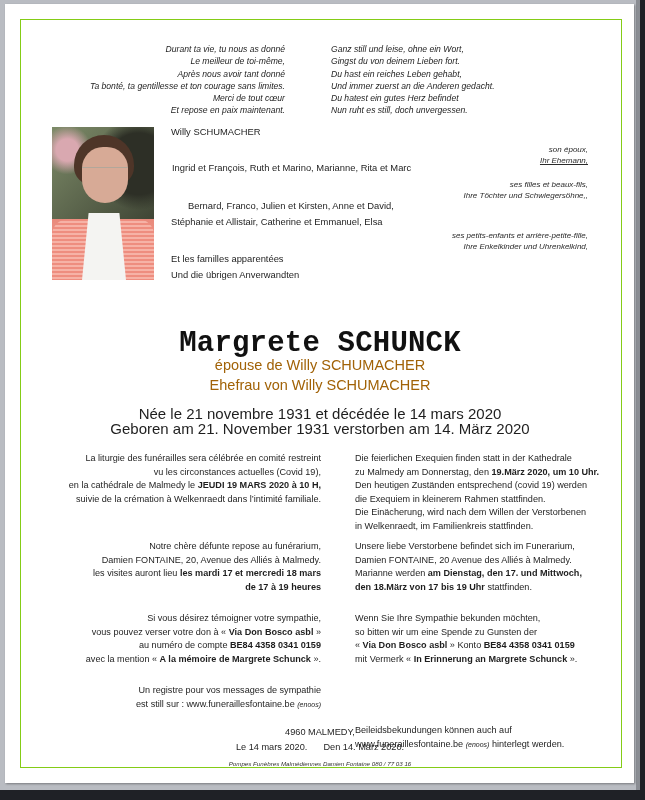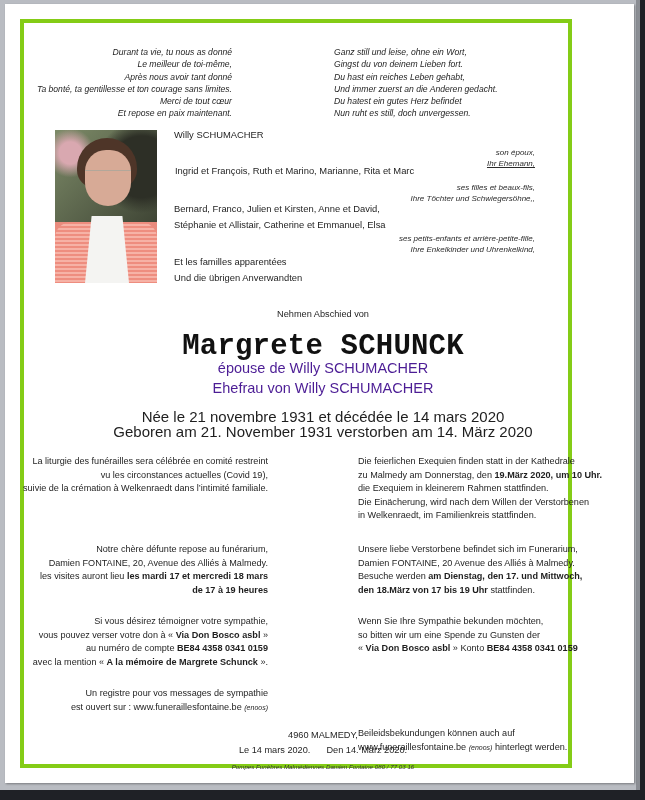--- a/index.html
+++ b/index.html
@@ -15,22 +15,22 @@
     background: #b9bcc2;
     border-right: 4px solid #8a8d93;
     box-sizing: border-box;
   }
   .page {
     position: absolute; left: 5px; top: 4px; width: 629px; height: 779px;
     background: #ffffff;
     box-shadow: 1px 1px 2px rgba(0,0,0,0.35);
   }
   .frame {
-    position: absolute; left: 15px; top: 15px; width: 552px; height: 749px;
-    border: 4px solid #84cc16;
+    position: absolute; left: 15px; top: 15px; width: 602px; height: 749px;
+    border: 1px solid #84cc16;
     box-sizing: border-box;
   }
   .abs { position: absolute; }
   .poem { top: 23px; font-size: 8.6px; font-style: italic; line-height: 12.3px; }
   .poem.fr { right: 336px; text-align: right; }
   .poem.de { left: 310px; text-align: left; }
   .poem div { white-space: nowrap; }
 
   .photo {
     left: 31px; top: 107px; width: 102px; height: 153px;
@@ -48,21 +48,21 @@
     background: repeating-linear-gradient(180deg, #ee8d7f 0 2px, #f6b2a6 2px 4px);
     border-radius: 16px 16px 0 0; }
   .photo .collar { position:absolute; left:30px; top:86px; width:44px; height:67px; background:#f4f4f2; clip-path: polygon(15% 0, 85% 0, 100% 100%, 0 100%); }
 
   .family { font-size: 9.4px; white-space: nowrap; }
   .rel { font-size: 8px; font-style: italic; right: 33px; text-align: right; line-height: 11px; white-space: nowrap; color:#2a2a2a; }
 
   .center { left: 0; width: 598px; text-align: center; white-space: nowrap; }
   .intro { font-size: 9.2px; line-height: 14px; }
   .name { font-size: 29px; font-weight: bold; letter-spacing: 0.2px; color: #111; font-family: Liberation Mono, monospace; }
-  .spouse { font-size: 14.5px; line-height: 19px; color:#4c1d95; }
+  .spouse { font-size: 14.5px; line-height: 19px; color:#a16207; }
   .dates { font-size: 15px; line-height: 14px; }
 
   .col { font-size: 9.1px; line-height: 13.5px; white-space: nowrap; margin-left: 24px; }
   .col.fr { right: 300px; text-align: right; }
   .col.de { left: 310px; text-align: left; }
   .b { font-weight: bold; }
   .sm-i { font-size: 7px; font-style: italic; }
 
   .place { font-size: 9.2px; line-height: 14px; }
   .footer { font-size: 6.2px; font-style: italic; color: #333; }
@@ -101,76 +101,78 @@
       </div>
 
       <div class="abs family" style="left:150px; top:106px;">Willy SCHUMACHER</div>
       <div class="abs rel" style="top:124px;">son époux,</div>
       <div class="abs rel" style="top:135px;text-decoration:underline;">Ihr Ehemann,</div>
 
       <div class="abs family" style="left:151px; top:142px;">Ingrid et François, Ruth et Marino, Marianne, Rita et Marc</div>
       <div class="abs rel" style="top:159px;">ses filles et beaux-fils,</div>
       <div class="abs rel" style="top:170px;">Ihre Töchter und Schwiegersöhne,,</div>
 
-      <div class="abs family" style="left:150px; top:180px;">Bernard, Franco, Julien et Kirsten, Anne et David,</div>
+      <div class="abs family" style="left:167px; top:180px;">Bernard, Franco, Julien et Kirsten, Anne et David,</div>
       <div class="abs family" style="left:150px; top:196px;">Stéphanie et Allistair,  Catherine et Emmanuel, Elsa</div>
       <div class="abs rel" style="top:210px;">ses petits-enfants et arrière-petite-fille,</div>
       <div class="abs rel" style="top:221px;">Ihre Enkelkinder und Uhrenkelkind,</div>
 
       <div class="abs family" style="left:150px; top:233px;">Et les familles apparentées</div>
       <div class="abs family" style="left:150px; top:249px;">Und die übrigen Anverwandten</div>
 
-      <div class="abs center intro" style="top:284px;">Nehmen Abschied von</div>
       <div class="abs center name" style="top:307px;">Margrete SCHUNCK</div>
       <div class="abs center spouse" style="top:336px;">épouse de Willy SCHUMACHER</div>
       <div class="abs center spouse" style="top:356px;">Ehefrau von Willy SCHUMACHER</div>
       <div class="abs center dates" style="top:387px;">Née le 21 novembre 1931  et décédée le 14 mars 2020</div>
       <div class="abs center dates" style="top:402px;">Geboren am 21. November 1931  verstorben am 14. März 2020</div>
 
       <div class="abs col fr" style="top:432px;">
         <div>La liturgie des funérailles sera célébrée en comité restreint</div>
         <div>vu les circonstances actuelles (Covid 19),</div>
+        <div><span>en la cathédrale de Malmedy le </span><span class="b">JEUDI 19 MARS 2020 à 10 H,</span></div>
         <div>suivie de la crémation à Welkenraedt  dans l’intimité familiale.</div>
       </div>
       <div class="abs col de" style="top:432px;">
         <div>Die feierlichen Exequien finden  statt in der Kathedrale</div>
         <div><span>zu Malmedy am Donnerstag, den </span><span class="b">19.März 2020, um 10 Uhr.</span></div>
+        <div>Den heutigen Zuständen entsprechend (covid 19) werden</div>
         <div>die Exequiem in kleinerem Rahmen stattfinden.</div>
         <div>Die Einächerung, wird nach dem Willen der Verstorbenen</div>
         <div>in Welkenraedt, im Familienkreis stattfinden.</div>
       </div>
 
       <div class="abs col fr" style="top:520px;">
         <div>Notre chère défunte repose au funérarium,</div>
         <div>Damien FONTAINE, 20, Avenue des Alliés à Malmedy.</div>
         <div><span>les visites auront lieu </span><span class="b">les mardi 17 et mercredi 18 mars</span></div>
         <div class="b">de 17 à 19 heures</div>
       </div>
       <div class="abs col de" style="top:520px;">
         <div>Unsere liebe Verstorbene befindet  sich im Funerarium,</div>
         <div>Damien FONTAINE, 20 Avenue  des Alliés à Malmedy.</div>
-        <div><span>Besuche werden </span><span class="b">am Dienstag, den 17. und Mittwoch,</span></div>
+        <div><span>Marianne werden </span><span class="b">am Dienstag, den 17. und Mittwoch,</span></div>
         <div><span class="b">den 18.März von 17 bis 19 Uhr</span><span> stattfinden.</span></div>
       </div>
 
       <div class="abs col fr" style="top:592px;">
         <div>Si vous désirez témoigner votre sympathie,</div>
         <div><span>vous pouvez verser votre don à « </span><span class="b">Via Don Bosco  asbl</span><span> »</span></div>
         <div><span>au numéro de compte </span><span class="b">BE84  4358  0341  0159</span></div>
         <div><span>avec la mention « </span><span class="b">A la mémoire de Margrete  Schunck</span><span> ».</span></div>
       </div>
       <div class="abs col de" style="top:592px;">
         <div>Wenn Sie Ihre Sympathie bekunden  möchten,</div>
         <div>so bitten wir um eine Spende zu Gunsten der</div>
         <div><span>« </span><span class="b">Via Don Bosco asbl</span><span> » Konto </span><span class="b">BE84  4358  0341  0159</span></div>
+        <div><span>mit Vermerk « </span><span class="b">In Erinnerung  an Margrete  Schunck</span><span> ».</span></div>
       </div>
 
       <div class="abs col fr" style="top:664px;">
         <div>Un registre pour vos messages de sympathie</div>
-        <div><span>est ouvert sur : </span><span>www.funeraillesfontaine.be</span> <span class="sm-i">(enoos)</span></div>
+        <div><span>est still sur : </span><span>www.funeraillesfontaine.be</span> <span class="sm-i">(enoos)</span></div>
       </div>
       <div class="abs col de" style="top:704px;">
         <div>Beileidsbekundungen können  auch auf</div>
         <div><span>www.funeraillesfontaine.be</span> <span class="sm-i">(enoos)</span><span>  hinterlegt werden.</span></div>
       </div>
 
       <div class="abs center place" style="top:705px;">4960 MALMEDY,</div>
       <div class="abs center place" style="top:720px;"><span>Le 14 mars 2020.</span><span style="display:inline-block;width:16px;"></span><span>Den 14. März 2020.</span></div>
       <div class="abs center footer" style="top:740px;">Pompes Funèbres Malmédiennes Damien Fontaine   080 / 77 03 16</div>
 

